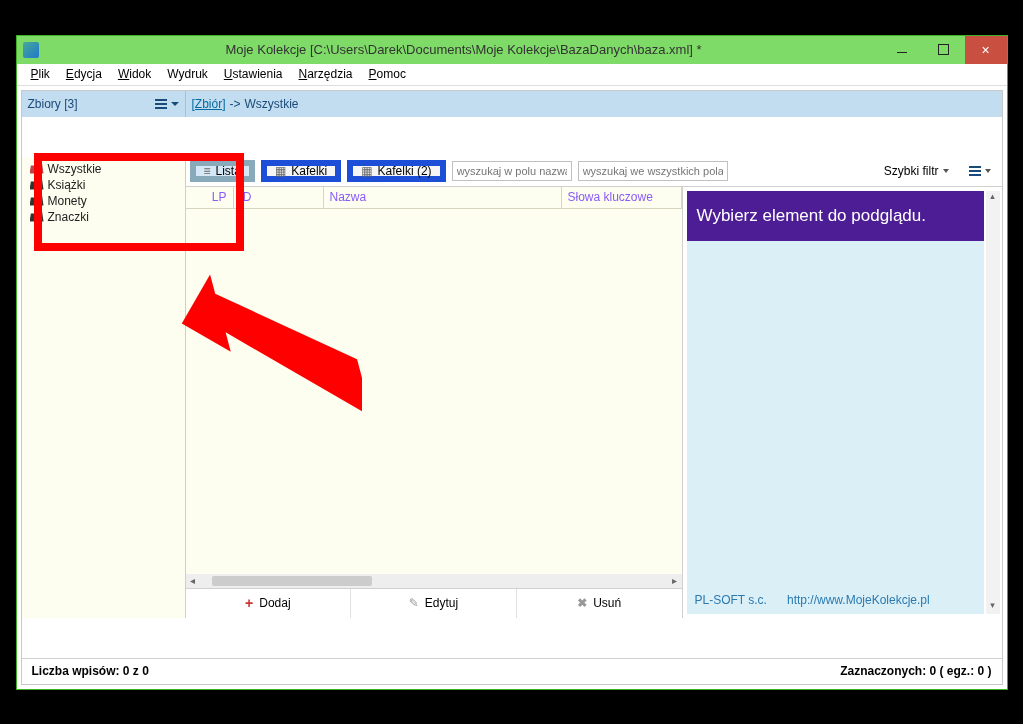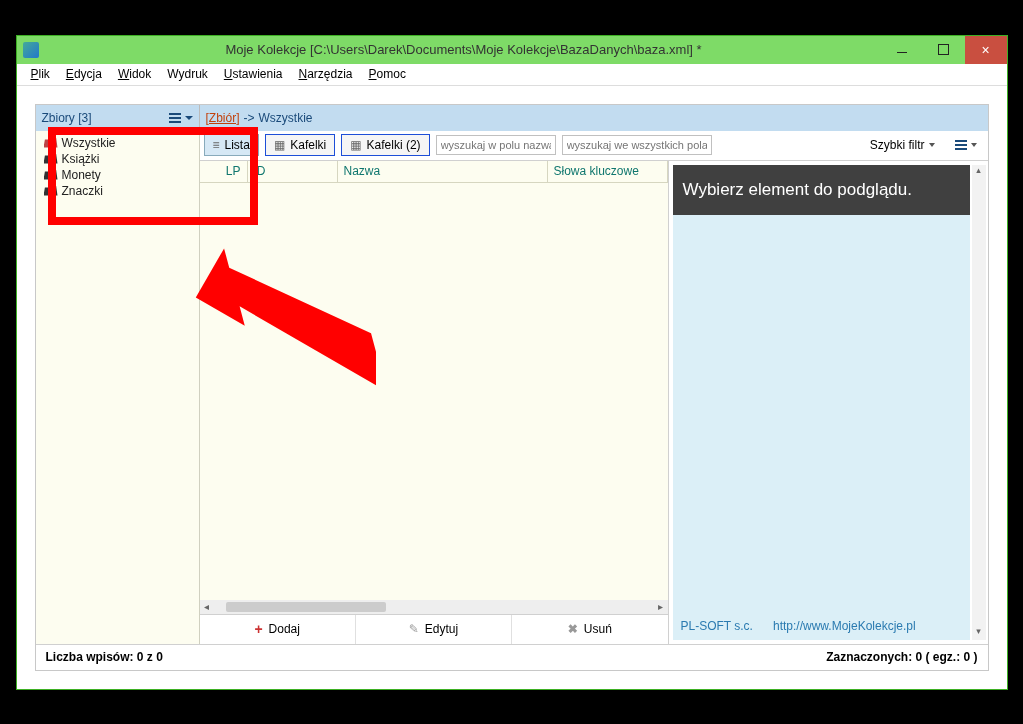--- a/index.html
+++ b/index.html
@@ -9,74 +9,74 @@
 .titlebar .app-icon { width: 16px; height: 16px; margin-right: 8px; background: linear-gradient(135deg,#4a9,#27c); border-radius: 2px; }
 .titlebar .title { flex: 1; text-align: center; font-size: 13px; }
 .win-btns { display: flex; height: 100%; }
 .win-btn { width: 42px; height: 100%; display: flex; align-items: center; justify-content: center; cursor: pointer; }
 .win-btn.min::before { content: ""; width: 10px; height: 1px; background: #222; margin-top: 5px; }
 .win-btn.max::before { content: ""; width: 9px; height: 9px; border: 1px solid #222; }
 .win-btn.close { background: #c94f40; color: #fff; font-size: 14px; }
 .menubar { height: 22px; background: #fff; border-bottom: 1px solid #ddd; display: flex; align-items: center; padding: 0 6px; }
 .menubar .menu-item { padding: 18px 8px; cursor: pointer; }
 .menubar .menu-item .u { text-decoration: underline; }
-.inner { flex: 1; display: flex; flex-direction: column; border: 1px solid #c8c8c8; margin: 18px; }
+.inner { flex: 1; display: flex; flex-direction: column; border: 1px solid #c8c8c8; margin: 4px; gap: 40px; }
 
 .topbar { height: 26px; display: flex; }
 .topbar-left { width: 164px; background: #c2dcf0; display: flex; align-items: center; justify-content: space-between; padding: 0 6px; border-right: 1px solid #bbb; }
 .topbar-left .lbl { color: #1a4a7a; font-weight: 500; }
 .burger { display: inline-flex; flex-direction: column; gap: 2px; }
 .burger span { width: 12px; height: 2px; background: #1a4a7a; }
 .caret { width: 0; height: 0; border-left: 4px solid transparent; border-right: 4px solid transparent; border-top: 4px solid #1a4a7a; margin-left: 4px; }
 .topbar-right { flex: 1; background: #c2dcf0; display: flex; align-items: center; padding: 0 6px; }
-.topbar-right .bc-link { color: #c2410c; text-decoration: underline; cursor: pointer; }
+.topbar-right .bc-link { color: #0369a1; text-decoration: underline; cursor: pointer; }
 .topbar-right .bc-sep { color: #1a4a7a; margin: 0 4px; }
 
 .body { flex: 1; display: flex; position: relative; min-height: 0; }
 .sidebar { width: 164px; background: #fdfdf0; border-right: 1px solid #d0d0c0; padding: 4px 8px; position: relative; }
 .tree-item { display: flex; align-items: center; gap: 4px; padding: 1px 0; cursor: pointer; }
 .tree-item .ticon { width: 14px; height: 10px; background: #333; clip-path: polygon(0 100%, 10% 20%, 45% 20%, 55% 0, 90% 0, 100% 100%); }
 .tree-item.active .ticon { background: #b44; }
 .tree-item .tlabel { color: #222; }
 
 .main { flex: 1; display: flex; flex-direction: column; min-height: 0; }
 .toolbar { height: 30px; border-bottom: 1px solid #d0d0d0; display: flex; align-items: center; padding: 0 4px; gap: 6px; }
-.tbtn { height: 22px; padding: 0 8px; border: 1px solid #1d4ed8; background: #f5f5f5; display: inline-flex; align-items: center; gap: 5px; cursor: pointer; }
+.tbtn { height: 22px; padding: 0 8px; border: 6px solid #1d4ed8; background: #f5f5f5; display: inline-flex; align-items: center; gap: 5px; cursor: pointer; }
 .tbtn.active { background: #d6e8f5; border-color: #8ab; }
 .ticon-list::before { content: "≡"; color: #666; }
 .ticon-tile::before { content: "▦"; color: #666; }
 .searchbox { height: 20px; border: 1px solid #c0c0c0; padding: 0 4px; font-size: 11px; color: #888; }
 .spacer { flex: 1; }
 .toolbar .textbtn { padding: 2px 6px; cursor: pointer; border: 1px solid transparent; display:inline-flex; align-items:center; gap:4px;}
 .triangle { width: 0; height: 0; border-left: 3px solid transparent; border-right: 3px solid transparent; border-top: 4px solid #555; }
 
 .content-row { flex: 1; display: flex; min-height: 0; }
 .grid-pane { flex: 1; display: flex; flex-direction: column; min-width: 0; }
 .grid-head { height: 22px; display: flex; background: #fdfdf0; border-bottom: 1px solid #d6d6c0; }
-.grid-head .gh { border-right: 1px solid #d6d6c0; padding: 3px 6px; color: #0f766e; }
+.grid-head .gh { border-right: 1px solid #d6d6c0; padding: 3px 6px; color: #8b5cf6; }
 .gh-lp { width: 48px; text-align: right; }
 .gh-id { width: 90px; }
 .gh-nazwa { flex: 1; }
 .gh-slowa { width: 120px; }
 .grid-body { flex: 1; background: #fdfdf0; overflow: hidden; }
 .grid-scroll { height: 14px; background: #eee; display: flex; align-items: center; }
 .grid-scroll .track { flex: 1; height: 14px; background: #eee; position: relative; }
 .grid-scroll .thumb { position: absolute; left: 12px; top: 2px; height: 10px; width: 160px; background: #ccc; border-radius: 2px; }
 .grid-scroll .arr { width: 14px; text-align: center; color: #666; cursor: pointer; font-size: 10px; }
 
 .action-bar { height: 30px; display: flex; border-top: 1px solid #d0d0d0; }
 .action-bar .abtn { flex: 1; display: flex; align-items: center; justify-content: center; gap: 6px; cursor: pointer; border-right: 1px solid #e0e0e0; }
 .action-bar .abtn:last-child { border-right: none; }
 .plus-icon { color: #c33; font-weight: bold; font-size: 14px; }
 .edit-icon { color: #999; }
 .del-icon { color: #999; font-weight: bold; }
 
 .preview { width: 320px; border-left: 1px solid #d0d0d0; display: flex; flex-direction: column; position: relative; }
 .preview-inner { flex: 1; background: #dbeff7; margin: 4px 18px 4px 4px; display: flex; flex-direction: column; }
-.preview-header { height: 50px; background: #404040; color: #fff; display: flex; align-items: center; padding: 0 10px; font-size: 17px; }
+.preview-header { height: 50px; background: #4c1d95; color: #fff; display: flex; align-items: center; padding: 0 10px; font-size: 17px; }
 .preview-body { flex: 1; }
 .preview-footer { height: 28px; display: flex; align-items: center; padding: 0 8px; gap: 10px; font-size: 11px; }
 .preview-footer .company { color: #2a7ab0; }
 .preview-footer .url { color: #2a7ab0; text-decoration: none; padding-left: 10px; }
 .preview-scroll { position: absolute; right: 2px; top: 4px; bottom: 4px; width: 14px; background: #f2f2f2; }
 .preview-scroll .up, .preview-scroll .dn { height: 14px; text-align: center; font-size: 9px; color: #666; cursor: pointer; }
 .preview-scroll .dn { position: absolute; bottom: 0; width: 100%; }
 
 .statusbar { height: 26px; border-top: 1px solid #d0d0d0; display: flex; align-items: center; padding: 0 10px; font-weight: 600; gap: 24px; justify-content: space-between; }
 

